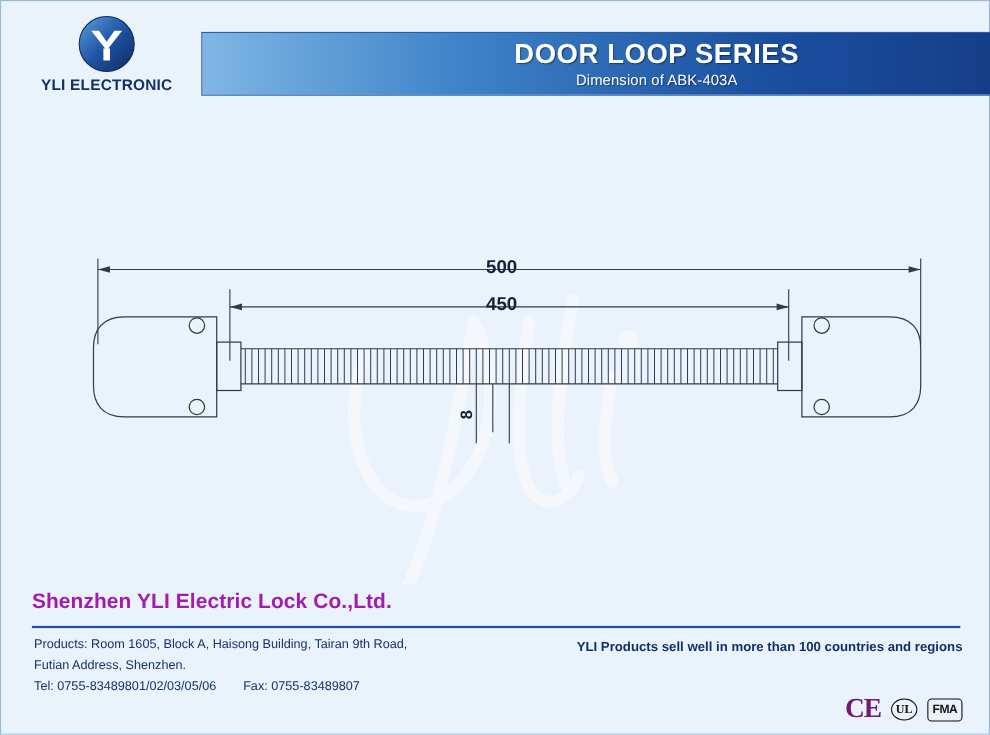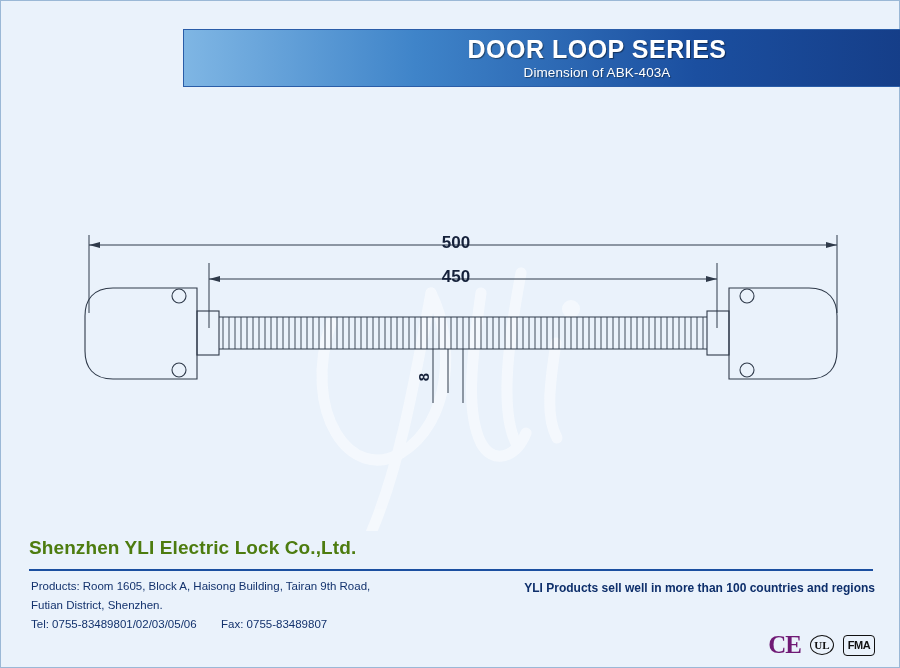--- a/index.html
+++ b/index.html
@@ -78,21 +78,21 @@
   .footer {
     position: absolute;
     left: 0; bottom: 0;
     width: 900px; height: 138px;
   }
   .company {
     position: absolute;
     left: 28px; top: 8px;
     font-size: 19px;
     font-weight: bold;
-    color: #4d7c0f;
+    color: #a21caf;
     letter-spacing: .1px;
   }
   .rule {
     position: absolute;
     left: 28px; top: 40px;
     width: 844px; height: 2px;
     background: #1b4fa0;
   }
   .addr {
     position: absolute;
@@ -147,20 +147,37 @@
     letter-spacing: -.5px;
   }
 </style>
 </head>
 <body>
 
 <div class="page">
 
   <div class="header">
 
+    <div class="logo-box">
+      <div class="logo-mark">
+        <svg width="54" height="54" viewBox="0 0 54 54">
+          <defs>
+            <linearGradient id="lg1" x1="0" y1="0" x2="1" y2="1">
+              <stop offset="0" stop-color="#5fa0dc"></stop>
+              <stop offset="0.5" stop-color="#1f54a4"></stop>
+              <stop offset="1" stop-color="#0d2a63"></stop>
+            </linearGradient>
+          </defs>
+          <ellipse cx="27" cy="27" rx="25" ry="25" fill="url(#lg1)" stroke="#0d2a63" stroke-width="1"></ellipse>
+          <path d="M13 15 L27 33 L41 15 L34 15 L27 25 L20 15 Z" fill="#ffffff"></path>
+          <rect x="24" y="31" width="6" height="11" fill="#ffffff"></rect>
+        </svg>
+      </div>
+      <div class="logo-text">YLI ELECTRONIC</div>
+    </div>
 
     <div class="title-bar">
       <div class="title-main">DOOR LOOP SERIES</div>
       <div class="title-sub">Dimension of ABK-403A</div>
     </div>
   </div>
 
   <div class="drawing">
     <svg width="900" height="418" viewBox="0 0 900 418">
 
@@ -311,21 +328,21 @@
       <text x="428" y="264" text-anchor="middle" transform="rotate(-90 428 264)" font-family="Liberation Sans, sans-serif" font-size="15" font-weight="bold" fill="#15213a">8</text>
     </svg>
   </div>
 
   <div class="footer">
     <div class="company">Shenzhen YLI Electric Lock Co.,Ltd.</div>
     <div class="rule"></div>
 
     <div class="addr">
       <div class="row">Products: Room 1605, Block A, Haisong Building, Tairan 9th Road,</div>
-      <div class="row">Futian District, Shenzhen.</div>
+      <div class="row">Futian Address, Shenzhen.</div>
       <div class="row">
         <span>Tel: 0755-83489801/02/03/05/06</span>
         <span class="sp"></span>
         <span>Fax: 0755-83489807</span>
       </div>
     </div>
 
     <div class="slogan">YLI Products sell well in more than 100 countries and regions</div>
 
     <div class="certs">

